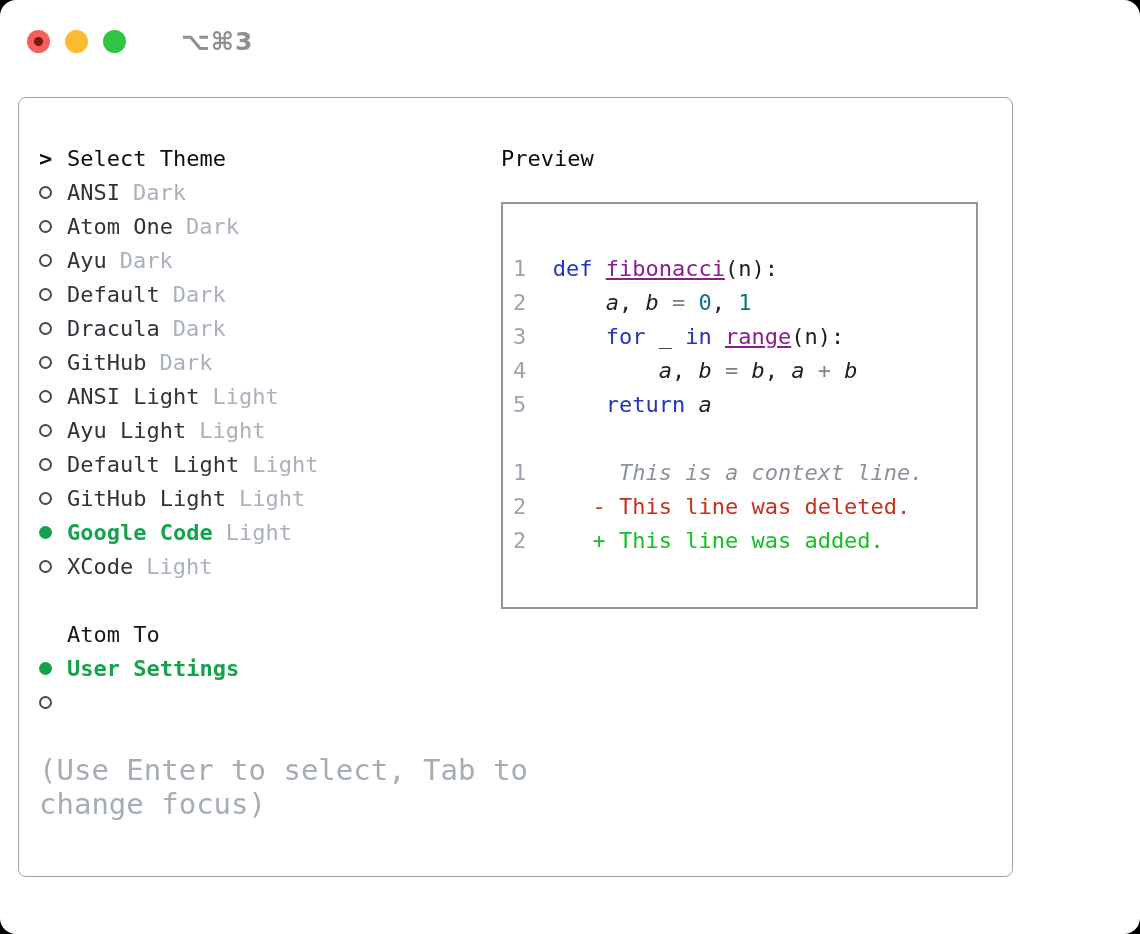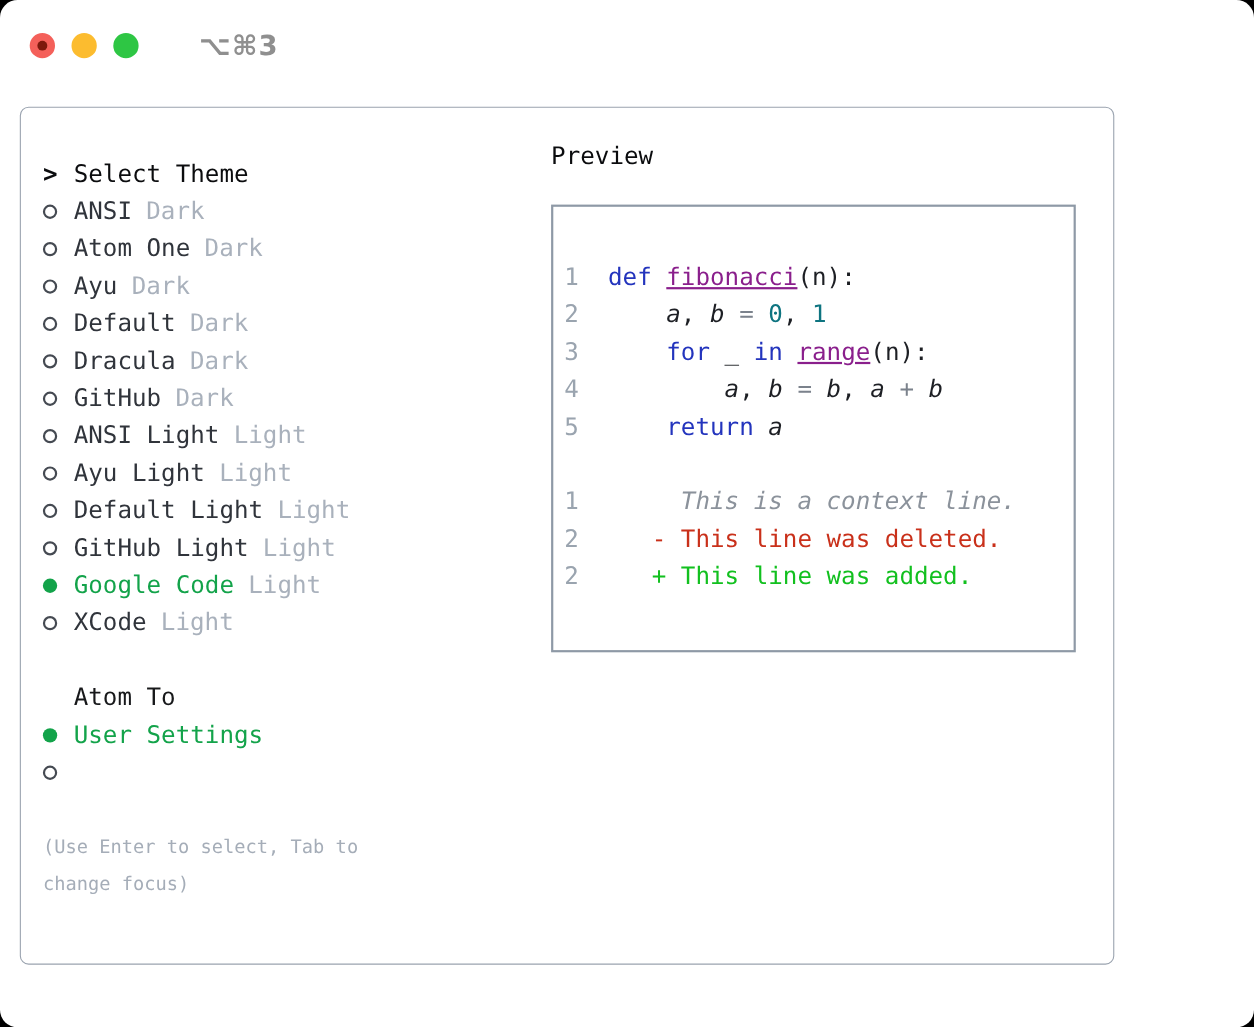--- a/index.html
+++ b/index.html
@@ -20,33 +20,33 @@
   .tl.green{background:#2ec644;}
   .tl-dot{width:9px;height:9px;border-radius:50%;background:#7d180c;}
   .shortcut{margin-left:40px;font-family:"DejaVu Sans",sans-serif;font-weight:600;
             font-size:25px;color:#8f8f8f;letter-spacing:1px;}
   
   .panel{
     position:absolute;left:18px;top:97px;width:995px;height:780px;box-sizing:border-box;
     border:1.5px solid #9aa3af;border-radius:8px;background:#fff;
   }
   .left-col{position:absolute;left:20px;top:43px;}
-  .right-col{position:absolute;left:482px;top:27px;}
+  .right-col{position:absolute;left:482px;top:43px;}
   .row{display:flex;align-items:center;height:34px;font-size:22px;color:#30343b;white-space:pre;}
   .iconcol{flex:0 0 28px;width:28px;display:flex;align-items:center;}
   .pointer{font-weight:bold;color:#0b0c0e;}
   .bigtitle{font-weight:normal;color:#0b0c0e;}
   .radio{width:13px;height:13px;border-radius:50%;border:2px solid #454a52;box-sizing:border-box;}
   .radio.on{border:none;background:var(--c-selected);}
   .tname{color:#30343b;}
-  .tname.sel{color:var(--c-selected);}
+  .tname.sel{color:var(--c-selected);font-weight:bold;}
   .variant{color:#a9b1bc;margin-left:13px;}
   .apply-title{color:#17181a;}
   .gap{height:34px;}
-  .help-line{display:flex;align-items:center;height:34px;font-size:17px;color:#a5adb8;white-space:pre;}
+  .help-line{display:flex;align-items:center;height:34px;font-size:29px;color:#a5adb8;white-space:pre;}
   
   .preview-box{
     margin-top:27px;width:477px;height:407px;box-sizing:border-box;
     border:2px solid #8e99a6;background:#fff;padding:48px 0 0 10px;overflow:hidden;
   }
   .pline{white-space:pre;font-size:22px;line-height:34px;height:34px;color:var(--c-plain);}
   .ln{display:inline-block;width:2ch;color:var(--c-line_number);}
   .seg-keyword{color:var(--c-keyword);}
   .seg-function{color:var(--c-function);text-decoration:underline;}
   .seg-literal{color:var(--c-literal);}

